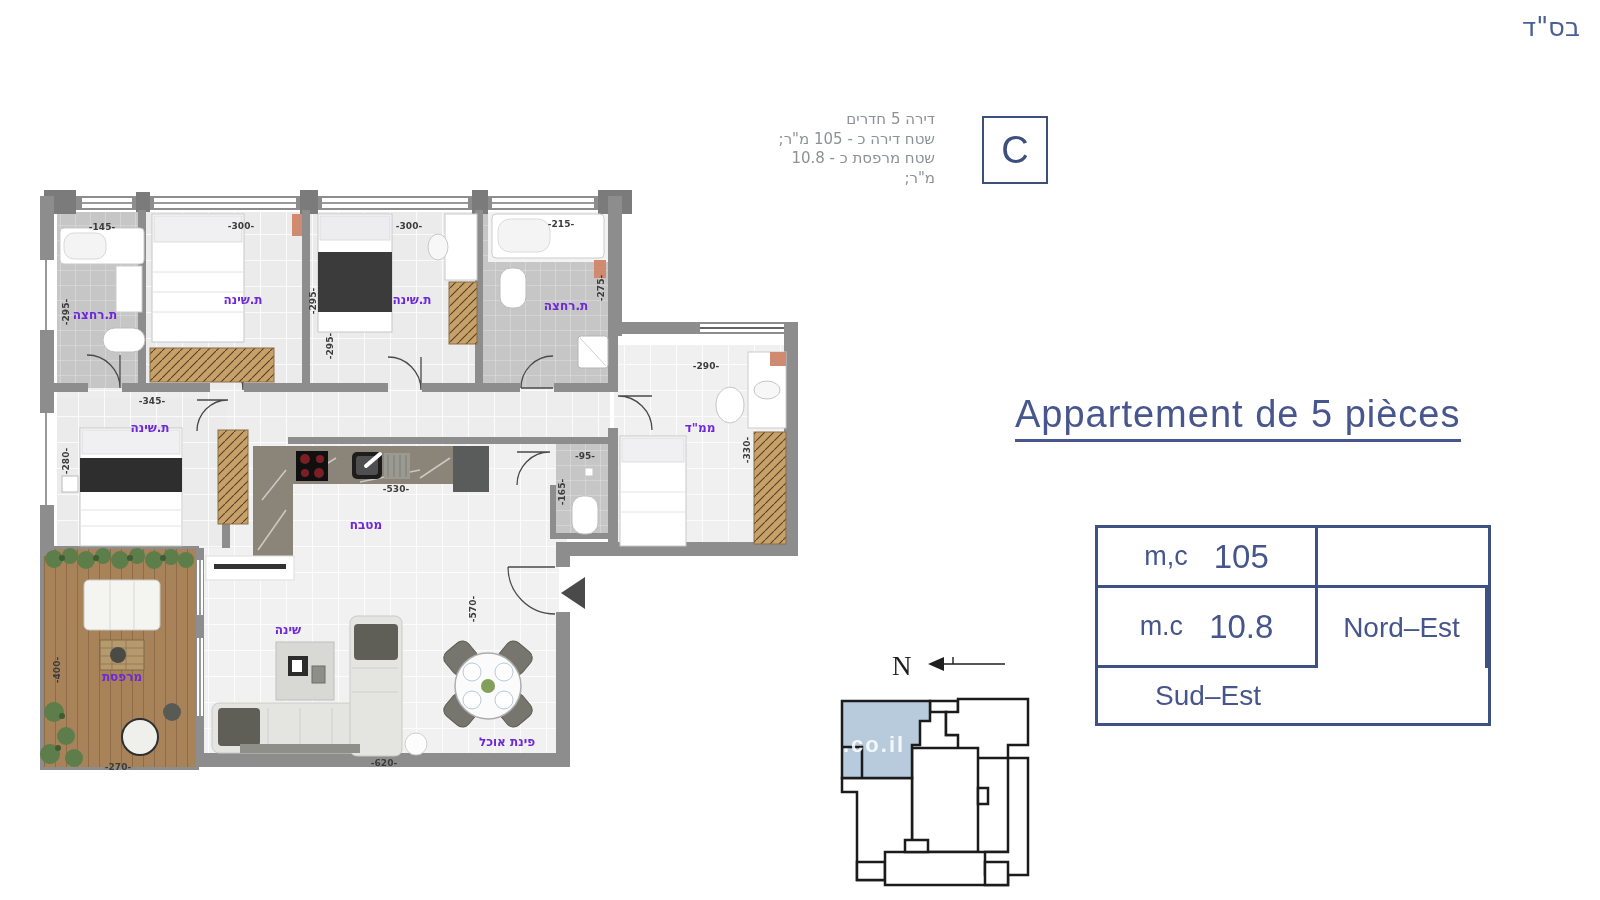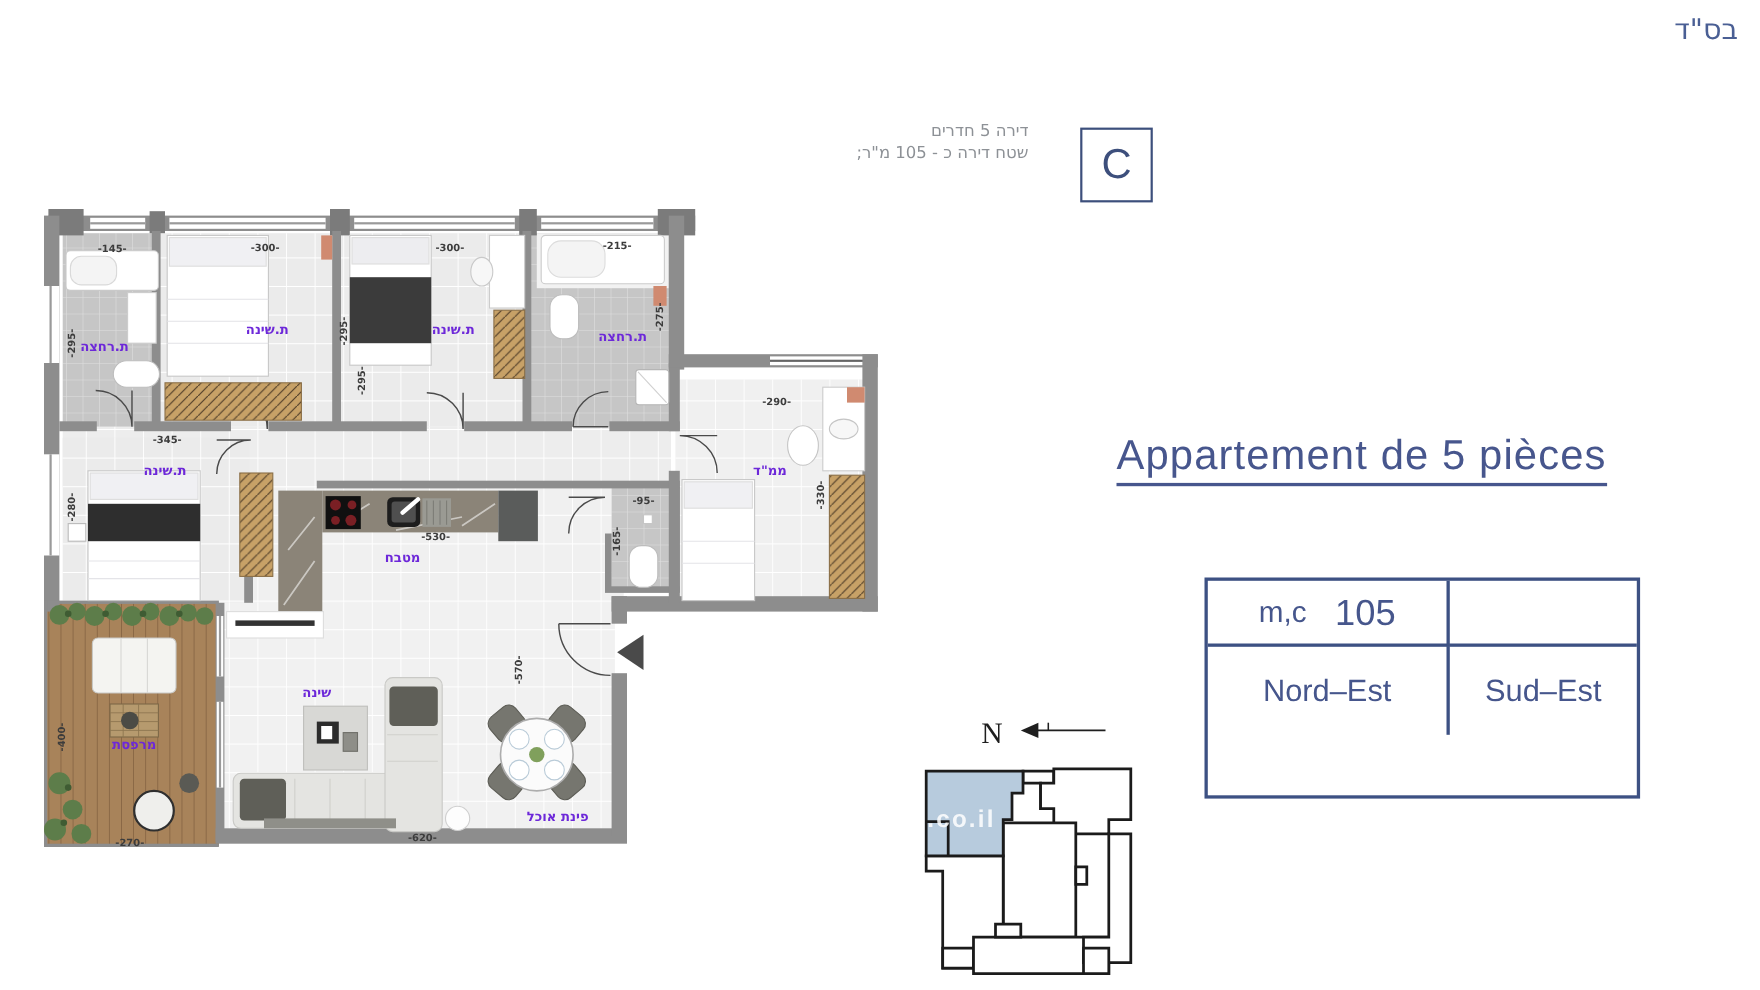--- a/index.html
+++ b/index.html
@@ -335,21 +335,21 @@
     <text class="wm" x="843" y="752" stroke="none">.co.il</text>
   </g>
 </svg>
 
 <div id="plan-labels" class="abs" style="left:0;top:0;width:1600px;height:900px;pointer-events:none;">
     <div class="room-label" style="left: 95px; top: 315px;">ת.רחצה</div>
     <div class="room-label" style="left: 243px; top: 300px;">ת.שינה</div>
     <div class="room-label" style="left: 412px; top: 300px;">ת.שינה</div>
     <div class="room-label" style="left: 566px; top: 306px;">ת.רחצה</div>
     <div class="room-label" style="left: 150px; top: 428px;">ת.שינה</div>
-    <div class="room-label" style="left: 366px; top: 507px;">מטבח</div>
+    <div class="room-label" style="left: 366px; top: 525px;">מטבח</div>
     <div class="room-label" style="left: 700px; top: 428px;">ממ"ד</div>
     <div class="room-label" style="left: 288px; top: 630px;">שינה</div>
     <div class="room-label" style="left: 122px; top: 677px;">מרפסת</div>
     <div class="room-label" style="left: 507px; top: 742px;">פינת אוכל</div>
     <div class="dim-label" style="left: 102px; top: 227px;">-145-</div>
     <div class="dim-label" style="left: 241px; top: 226px;">-300-</div>
     <div class="dim-label" style="left: 409px; top: 226px;">-300-</div>
     <div class="dim-label" style="left: 561px; top: 224px;">-215-</div>
     <div class="dim-label v" style="left: 66px; top: 312px;">-295-</div>
     <div class="dim-label v" style="left: 313px; top: 301px;">-295-</div>
@@ -366,37 +366,42 @@
     <div class="dim-label v" style="left: 57px; top: 670px;">-400-</div>
     <div class="dim-label" style="left: 118px; top: 767px;">-270-</div>
     <div class="dim-label" style="left: 384px; top: 763px;">-620-</div>
   </div>
 
 <div class="abs bsd">בס"ד</div>
 
 <div class="abs unit-info">
   <div>דירה 5 חדרים</div>
   <div>שטח דירה כ - 105 מ"ר;</div>
+  <div>שטח מרפסת כ - 10.8 מ"ר;</div>
 </div>
 
 <div class="abs unit-box">
   <span>C</span>
 </div>
 
 <div class="abs main-title">
   <span>Appartement de 5 pièces</span>
 </div>
 
 <div class="abs spec-table">
   <div class="cell">
     <span class="lab">m,c</span>
     <span class="val">105</span>
   </div>
   <div class="cell last-col">
     <span></span>
   </div>
+  <div class="cell">
+    <span class="lab">m.c</span>
+    <span class="val">10.8</span>
+  </div>
   <div class="cell last-row orient">
     <span>Nord–Est</span>
   </div>
   <div class="cell last-col last-row orient">
     <span>Sud–Est</span>
   </div>
 </div>
 
 </body></html>

